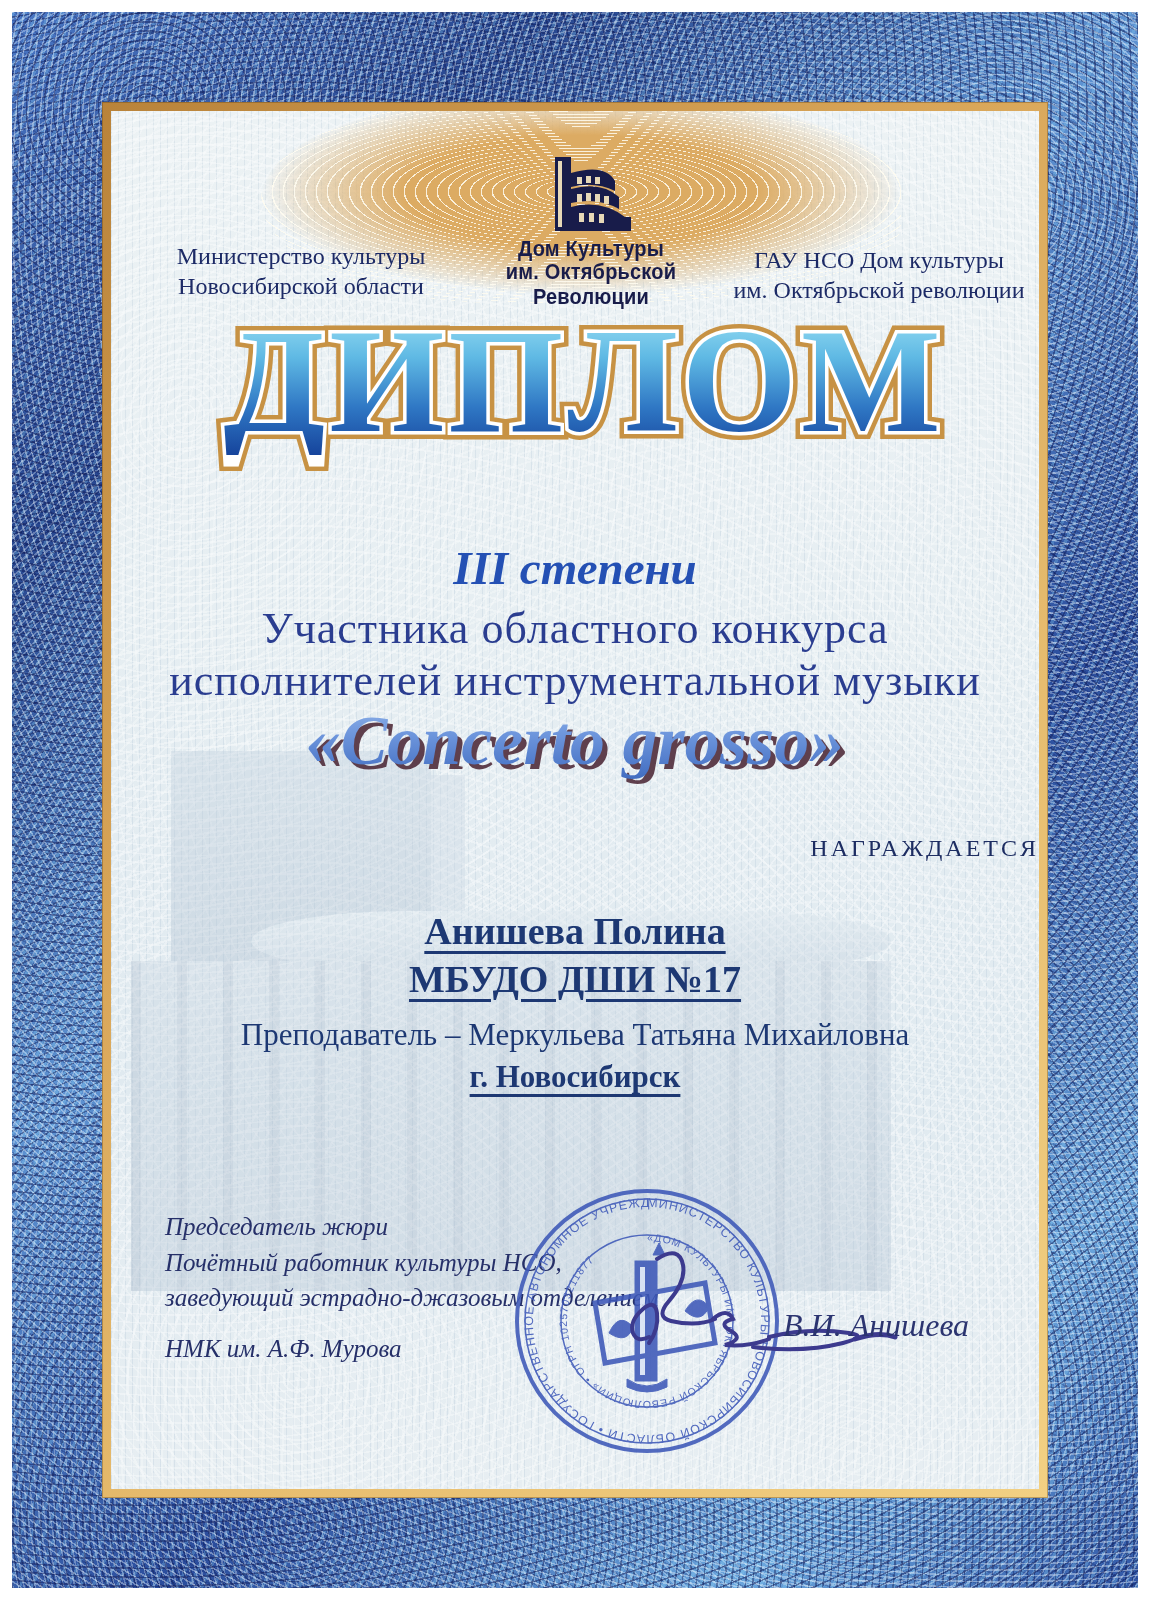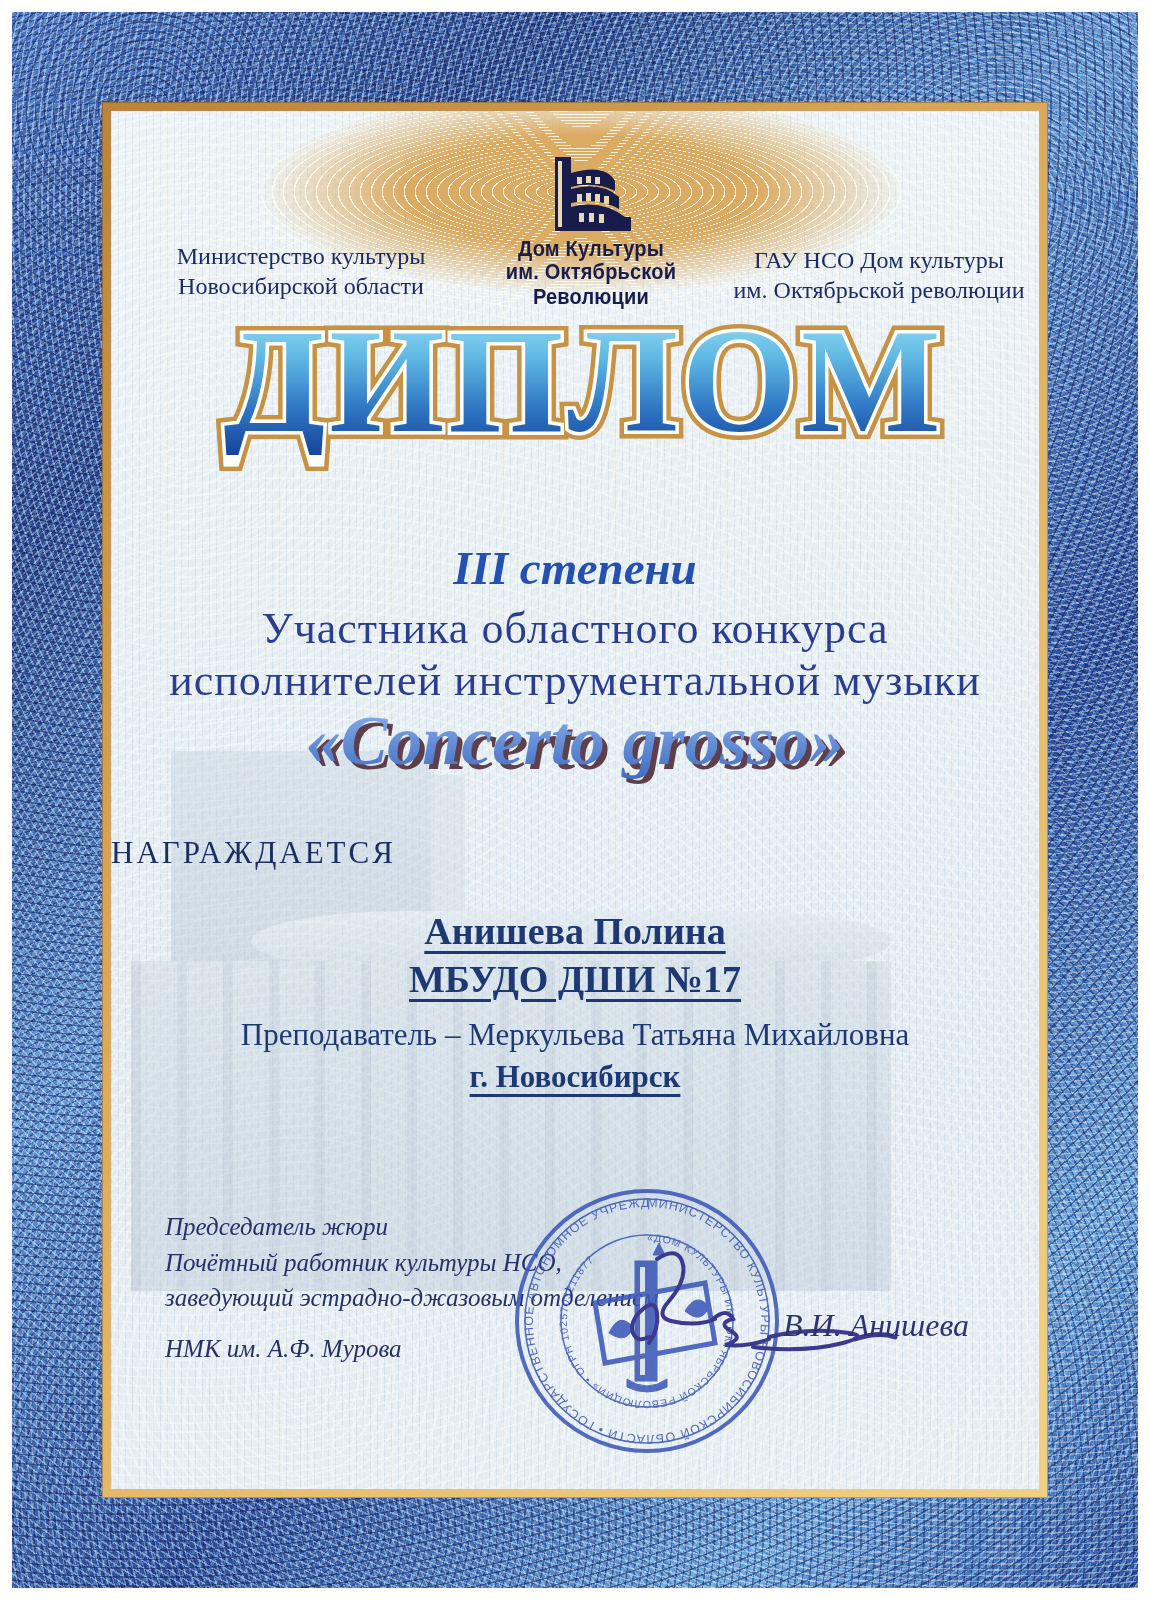--- a/index.html
+++ b/index.html
@@ -127,22 +127,22 @@
     position:absolute; top:590px; width:100%; text-align:center;
     font-size:70px; font-weight:700; font-style:italic; white-space:nowrap;
     color:#4f79cc;
     background:linear-gradient(180deg,#93b6ea 0%, #6f97dd 40%, #3f6bc0 100%);
     -webkit-background-clip:text; background-clip:text; -webkit-text-fill-color:transparent;
     filter:drop-shadow(5px 5px 0 rgba(83,48,62,0.92));
   }
 
   
   .award-label {
-    position:absolute; top:724px; width:100%; text-align:left;
-    font-size:31px; letter-spacing:3px; color:#1d2d62;
+    position:absolute; top:724px; width:100%; text-align:right;
+    font-size:24px; letter-spacing:3px; color:#1d2d62;
   }
   .r-line { position:absolute; width:100%; text-align:center; color:#1d3873; }
   .r-name   { top:798px; font-size:38px; font-weight:700; }
   .r-school { top:846px; font-size:38px; font-weight:700; }
   .r-name span, .r-school span, .r-city span {
     text-decoration:underline; text-decoration-thickness:2.5px; text-underline-offset:7px;
   }
   .r-teacher{ top:906px; font-size:31px; }
   .r-city   { top:948px; font-size:31px; font-weight:700; }
 

